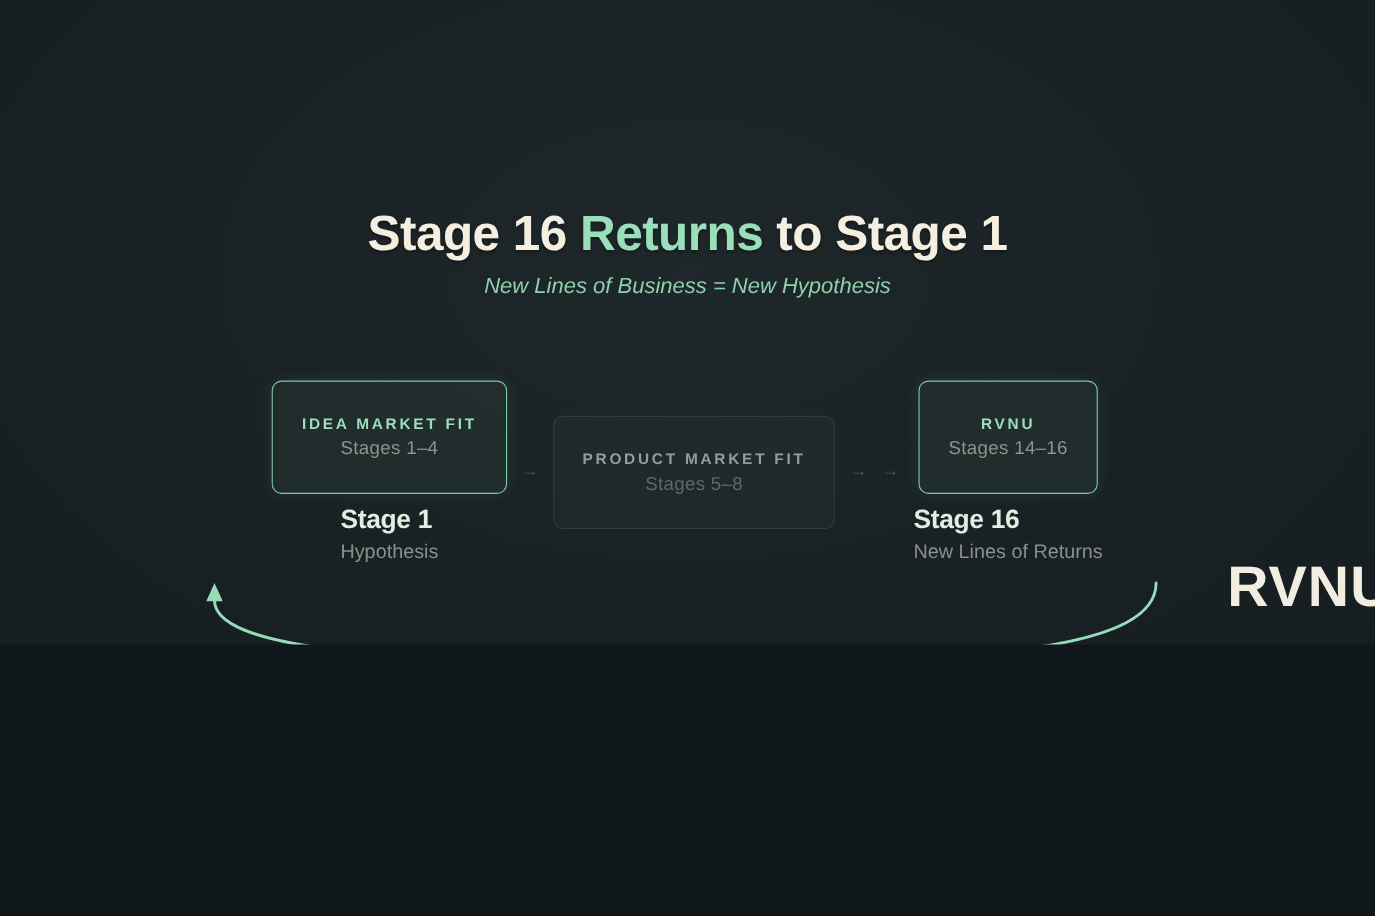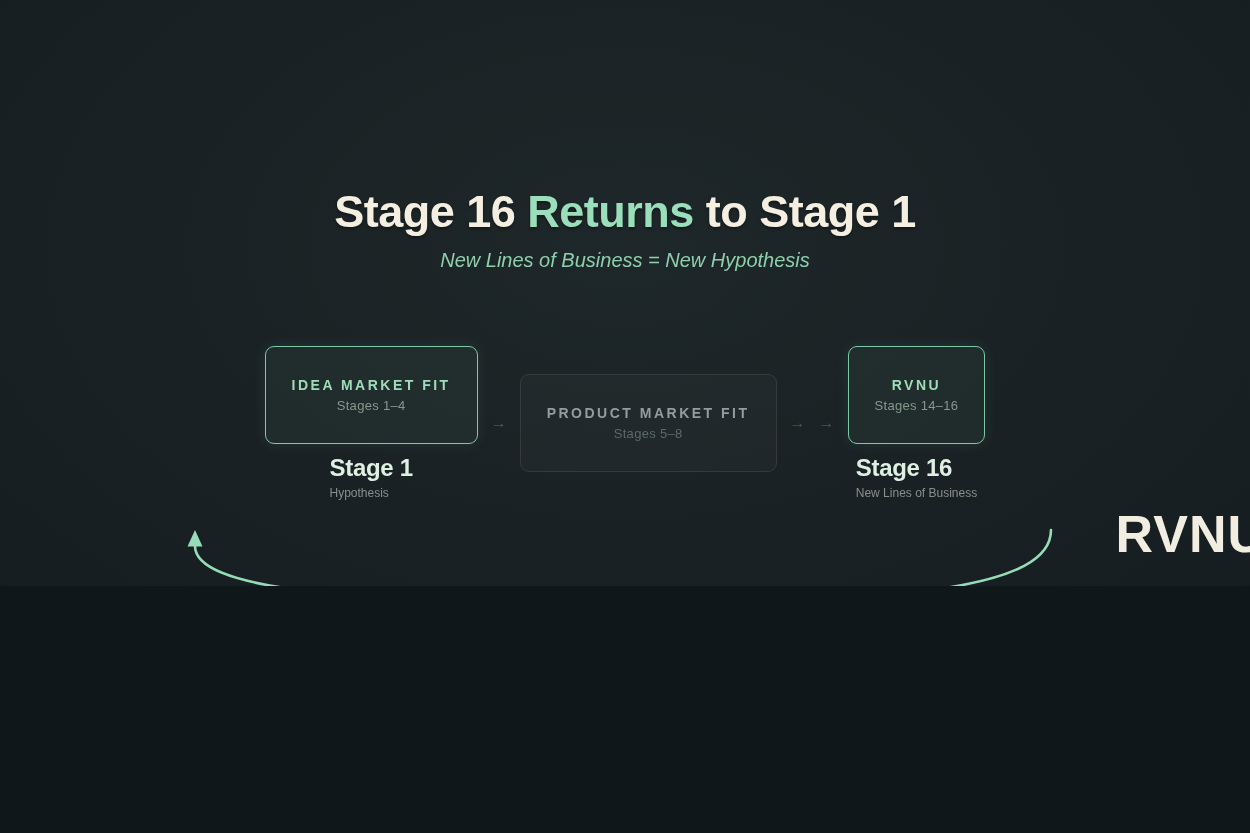--- a/index.html
+++ b/index.html
@@ -79,40 +79,40 @@
   .stage-col:nth-child(7) .stage-box { min-width: 187px; min-height: 66px; }
   .stage-name {
     font-size: 14px;
     font-weight: 700;
     letter-spacing: 2.5px;
     color: #929d9c;
     white-space: nowrap;
   }
   .stage-box.hl .stage-name { color: #9fdcba; }
   .stage-range {
-    font-size: 13px;
+    font-size: 17px;
     color: #5d6868;
     letter-spacing: 0.3px;
   }
   .stage-box.hl .stage-range { color: #85988c; }
   .flow-arrow {
     font-size: 16px;
     color: #4b5456;
     flex: none;
   }
   .caption { margin-top: 10px; }
   .caption-title {
     font-size: 24px;
     font-weight: 700;
     color: #def0e3;
     letter-spacing: -0.3px;
   }
   .caption-sub {
     margin-top: 4px;
-    font-size: 12px;
+    font-size: 18px;
     color: #88908a;
   }
 
   
   .loop-svg {
     position: absolute;
     inset: 0;
     width: 1250px;
     height: 833px;
     pointer-events: none;
@@ -179,21 +179,21 @@
 
     <span class="flow-arrow">→</span>
 
     <div class="stage-col">
       <div class="stage-box hl">
         <div class="stage-name">RVNU</div>
         <div class="stage-range">Stages 14–16</div>
       </div>
       <div class="caption">
         <div class="caption-title">Stage 16</div>
-        <div class="caption-sub">New Lines of Business</div>
+        <div class="caption-sub">New Lines of Returns</div>
       </div>
     </div>
 
   </div>
 
   <svg class="loop-svg" viewBox="0 0 1250 833">
     <path d="M 1051 530 C 1051 588 908 603 622 603 C 336 603 195 588 195 546" fill="none" stroke="#97dcb8" stroke-width="2.6" stroke-linecap="round"></path>
     <polygon points="195,530 187.5,546.5 202.5,546.5" fill="#97dcb8"></polygon>
   </svg>
 

